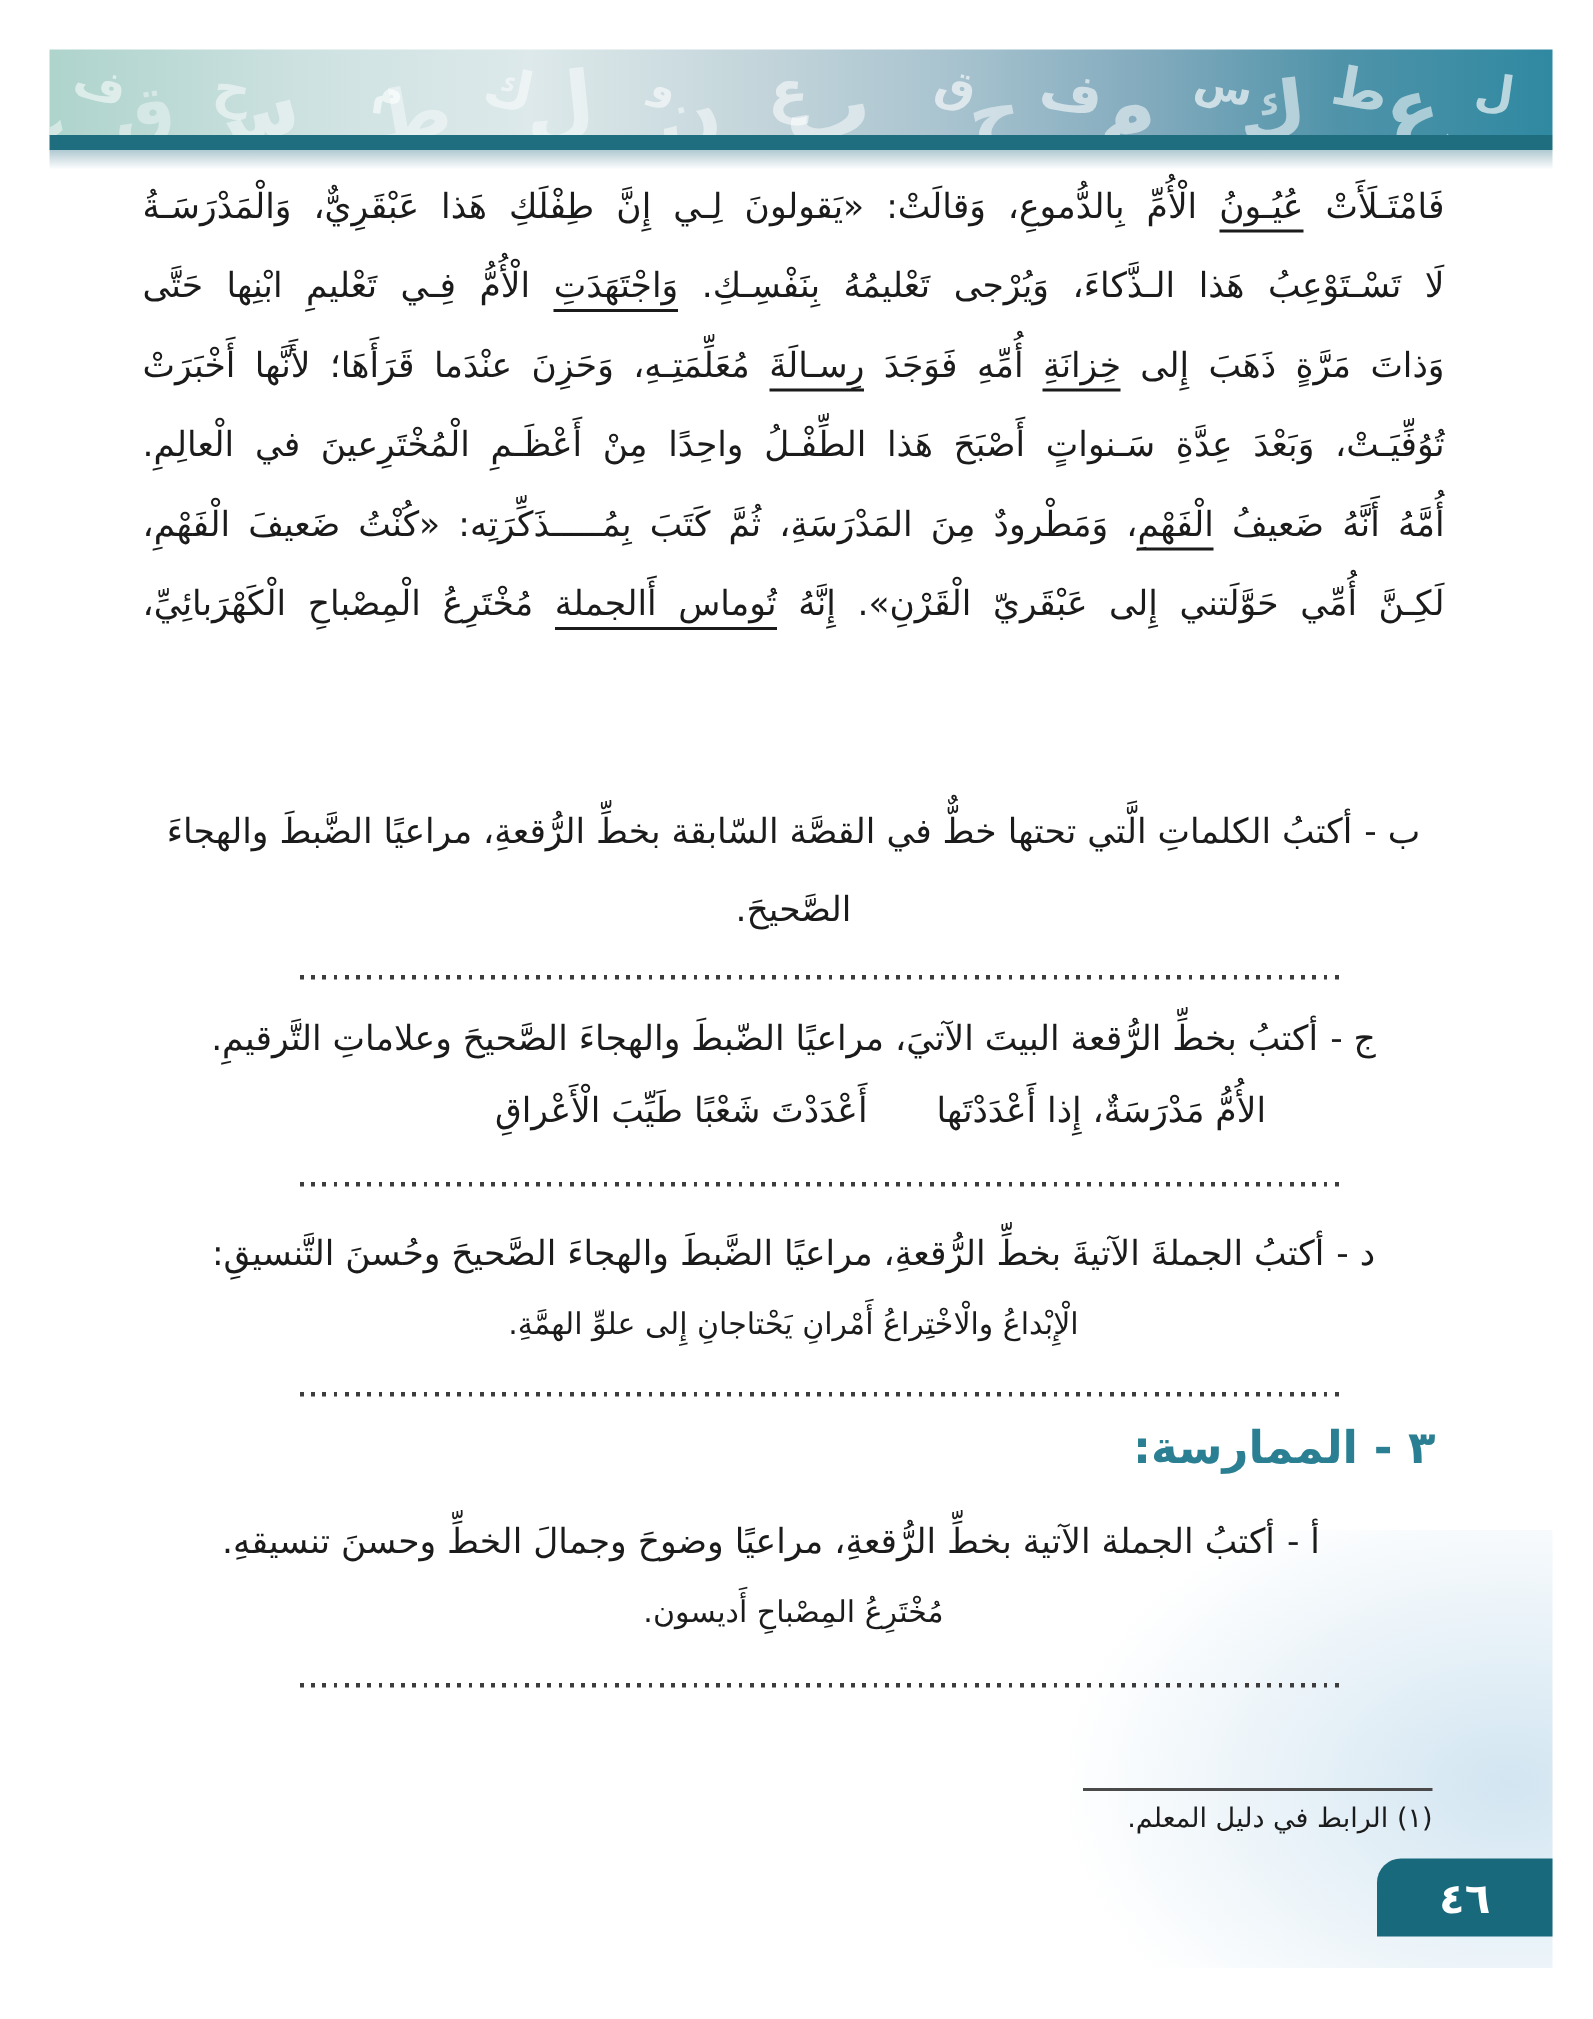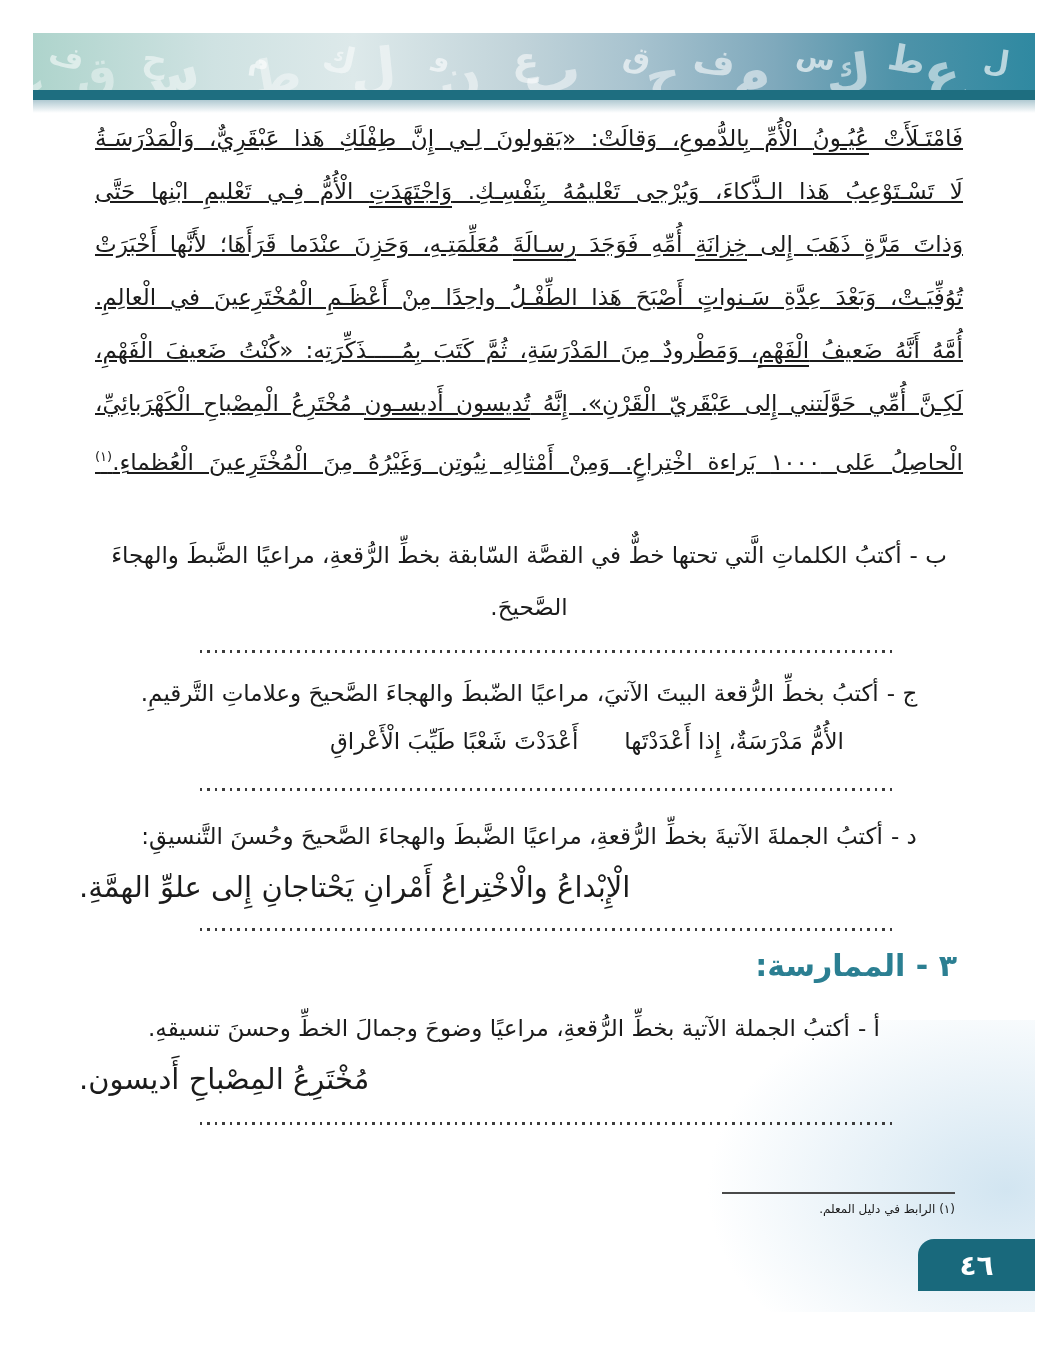--- a/index.html
+++ b/index.html
@@ -16,40 +16,40 @@
   .band-fade{left:33px;top:100px;width:1002px;height:13px;
         background:linear-gradient(to bottom,rgba(111,157,172,0.55),rgba(255,255,255,0));}
 
   
   .wash{left:560px;top:1020px;width:475px;height:292px;
         background:radial-gradient(ellipse 85% 95% at 94% 58%,#d2e5f1 0%,rgba(255,255,255,0) 74%);}
 
   
   .story{left:95px;top:112px;width:868px;}
   .sline{font-size:23px;line-height:53px;text-align:justify;text-align-last:justify;
-         white-space:nowrap;text-decoration:underline;}
+         white-space:nowrap;}
   .sline span{white-space:normal;}
   .ul{border-bottom:2px solid #1b1b1b;padding-bottom:2px;}
   sup{font-size:13px;}
 
   
   .exrow{left:95px;width:868px;text-align:center;font-size:23px;line-height:40px;}
   .lbl{margin-left:8px;}
   .indent{padding-right:48px;}
-  .center{left:79px;width:868px;text-align:left;font-size:29px;}
+  .center{left:95px;width:868px;text-align:center;font-size:20px;}
   .verse{left:153px;width:868px;display:flex;justify-content:center;gap:46px;font-size:23px;}
 
   .dots{height:3px;left:200px;width:696px;
         background-image:repeating-linear-gradient(to right,#3c3c3c 0 2.5px,transparent 2.5px 7.5px);}
 
   .sec-head{right:105px;top:948px;font-size:30px;font-weight:bold;color:#2b7f92;}
 
   
   .fnrule{left:722px;top:1192px;width:233px;height:2px;background:#4a4a4a;}
-  .fntext{right:107px;top:1202px;font-size:12px;}
+  .fntext{right:107px;top:1202px;font-size:18px;}
 
   
   .pagebox{left:918px;top:1239px;width:117px;height:52px;background:#19697c;
            border-radius:16px 0 0 0;display:flex;align-items:center;justify-content:center;}
   .pagebox span{color:#ffffff;font-size:28px;font-weight:bold;text-align:center;}
 </style>
 </head>
 <body>
 
 <div class="page">
@@ -86,22 +86,21 @@
   </div>
   <div class="abs band-strip"></div>
   <div class="abs band-fade"></div>
 
   <div class="abs story">
     <div class="sline"><span>فَامْتَـلَأَتْ </span><span class="ul">عُيُـونُ</span><span> الْأُمِّ بِالدُّموعِ، وَقالَتْ: «يَقولونَ لِـي إِنَّ طِفْلَكِ هَذا عَبْقَرِيٌّ، وَالْمَدْرَسَـةُ</span></div>
     <div class="sline"><span>لَا تَسْـتَوْعِبُ هَذا الـذَّكاءَ، وَيُرْجى تَعْليمُهُ بِنَفْسِـكِ. </span><span class="ul">وَاجْتَهَدَتِ</span><span> الْأُمُّ فِـي تَعْليمِ ابْنِها حَتَّى</span></div>
     <div class="sline"><span>وَذاتَ مَرَّةٍ ذَهَبَ إِلى </span><span class="ul">خِزانَةِ</span><span> أُمِّهِ فَوَجَدَ </span><span class="ul">رِسـالَةَ</span><span> مُعَلِّمَتِـهِ، وَحَزِنَ عنْدَما قَرَأَهَا؛ لأَنَّها أَخْبَرَتْ</span></div>
     <div class="sline"><span>تُوُفِّيَـتْ، وَبَعْدَ عِدَّةِ سَـنواتٍ أَصْبَحَ هَذا الطِّفْـلُ واحِدًا مِنْ أَعْظَـمِ الْمُخْتَرِعينَ في الْعالِمِ.</span></div>
     <div class="sline"><span>أُمَّهُ أَنَّهُ ضَعيفُ </span><span class="ul">الْفَهْمِ</span><span>، وَمَطْرودٌ مِنَ المَدْرَسَةِ، ثُمَّ كَتَبَ بِمُـــــذَكِّرَتِه: «كُنْتُ ضَعيفَ الْفَهْمِ،</span></div>
-    <div class="sline"><span>لَكِـنَّ أُمِّي حَوَّلَتني إِلى عَبْقَريّ الْقَرْنِ». إِنَّهُ </span><span class="ul">تُديسون أَديسـون</span><span> مُخْتَرِعُ الْمِصْباحِ الْكَهْرَبائِيِّ،</span></div>
-    <div class="sline"><span>الْحاصِلُ عَلى ١٠٠٠ بَراءة اخْتِراعٍ. وَمِنْ أَمْثالِهِ نِيُوتِن وَغَيْرُهُ مِنَ الْمُخْتَرِعينَ الْعُظماءِ.</span><sup>(١)</sup></div>
+    <div class="sline"><span>لَكِـنَّ أُمِّي حَوَّلَتني إِلى عَبْقَريّ الْقَرْنِ». إِنَّهُ </span><span class="ul">تُوماس أَالجملة</span><span> مُخْتَرِعُ الْمِصْباحِ الْكَهْرَبائِيِّ،</span></div>
   </div>
 
   <div class="abs exrow" style="top:535px">
     <span class="lbl">ب -</span><span>أكتبُ الكلماتِ الَّتي تحتها خطٌّ في القصَّة السّابقة بخطِّ الرُّقعةِ، مراعيًا الضَّبطَ والهجاءَ</span>
   </div>
   <div class="abs exrow indent" style="top:587px">
     <span>الصَّحيحَ.</span>
   </div>
   <div class="abs dots" style="top:650px"></div>
 

